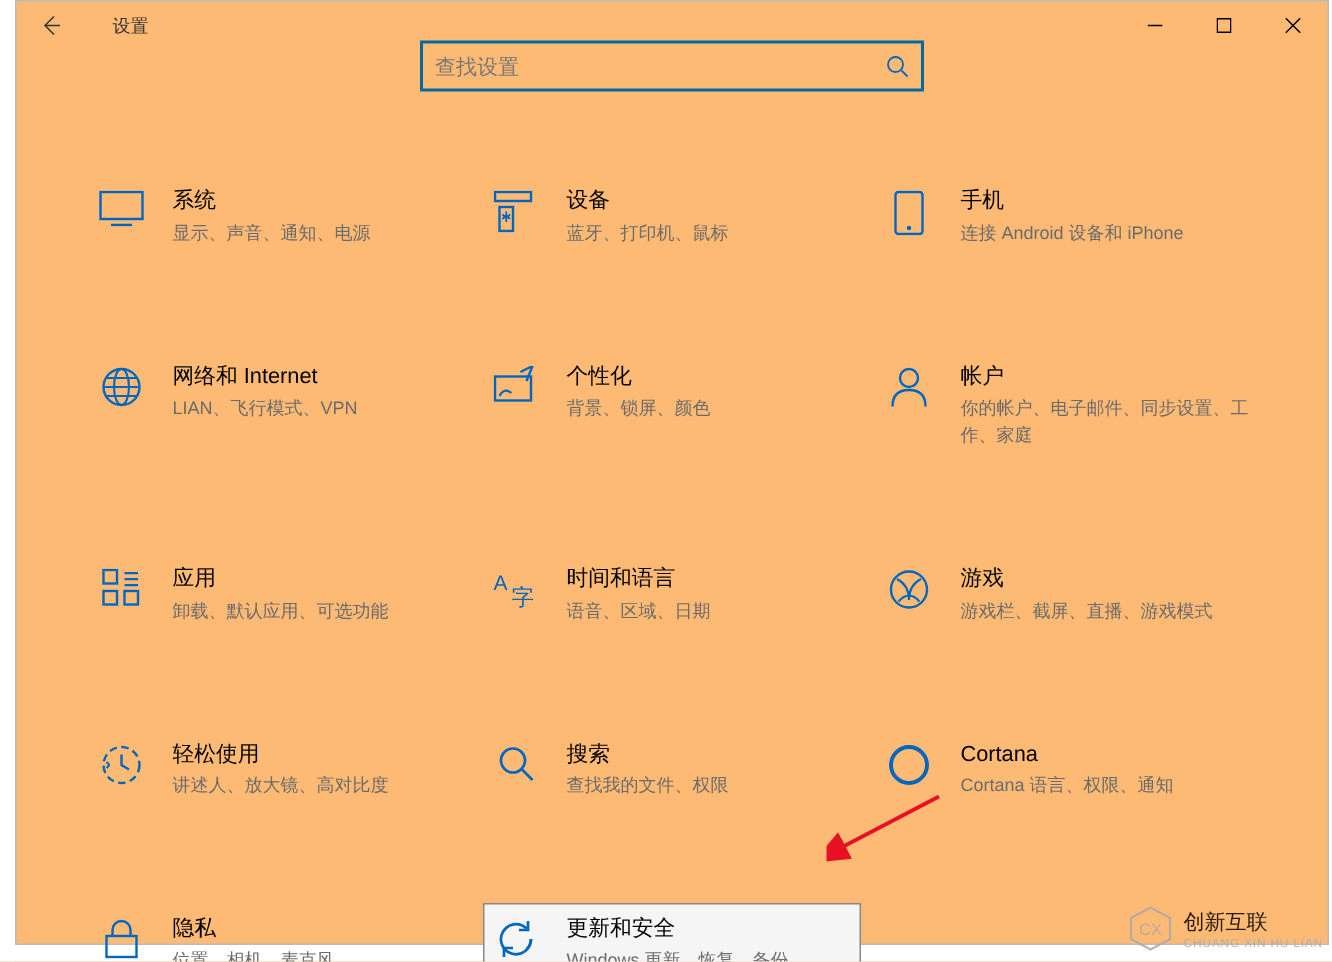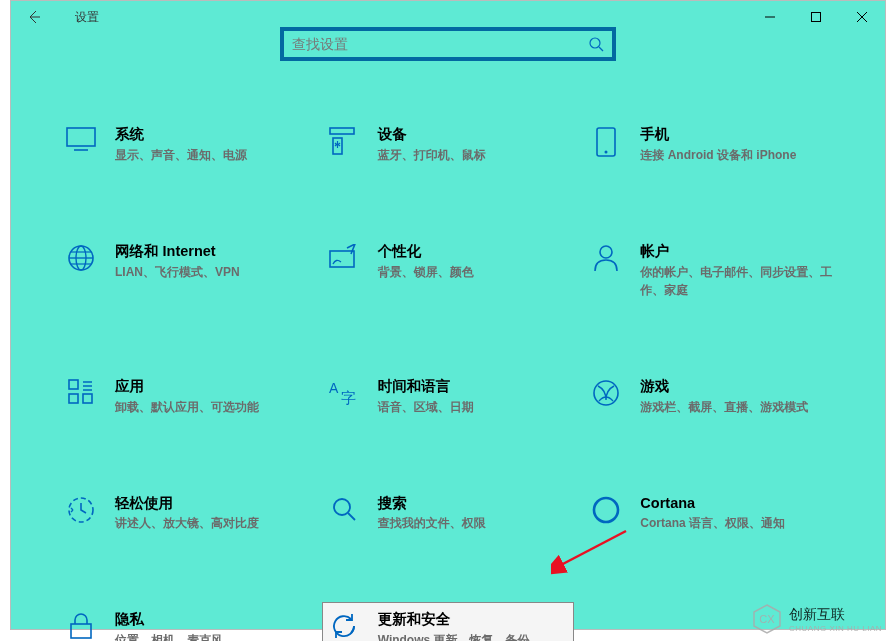--- a/index.html
+++ b/index.html
@@ -10,38 +10,38 @@
     height: 641px;
     overflow: hidden;
     position: relative;
   }
   .window {
     width: 876px;
     height: 630px;
     border: 1px solid #bbb;
     margin-left: 10px;
     margin-top: 0;
-    background: #5eead4;
+    background: #fdba74;
     position: relative;
   }
   
   .title-bar {
     height: 32px;
     display: flex;
     align-items: center;
     position: relative;
   }
   .back-btn { width: 46px; height: 32px; display:flex; align-items:center; justify-content:center; }
   .title-text { font-size: 12px; color: #333; padding-left: 18px; }
   .win-controls { position:absolute; right:0; top:0; display:flex; }
   .ctl { width:46px; height:32px; display:flex; align-items:center; justify-content:center; }
   
   .search-wrap { display:flex; justify-content:center; margin-top: -6px; }
   .search-box {
-    width: 336px; height: 34px; border: 4px solid #0369a1;
+    width: 336px; height: 34px; border: 2px solid #0369a1;
     display:flex; align-items:center; padding:0 8px;
   }
   .search-input {
     flex:1; border:none; outline:none; font-size:14px; color:#666;
     background:transparent;
   }
   .search-input::placeholder { color:#777; }
   
   .grid {
     margin-top: 56px;
@@ -61,21 +61,21 @@
     border: 1px solid #888;
     background: #f5f5f5;
     padding: 7px 3px;
   }
   .tile-icon {
     width: 36px; flex:0 0 36px;
     display:flex; align-items:flex-start; justify-content:center;
     margin-right: 16px;
     margin-top: 2px;
   }
-  .tile-texts { flex:1; min-width:0;font-weight:bold; }
+  .tile-texts { flex:1; min-width:0; }
   .tile-title { font-size: 14.5px; color:#000; line-height:1.3; }
   .tile-desc { font-size: 12px; color:#6b6b6b; line-height:1.5; margin-top:2px; }
   
   .arrow {
     position:absolute;
     left: 540px;
     top: 525px;
     pointer-events:none;
   }
   

